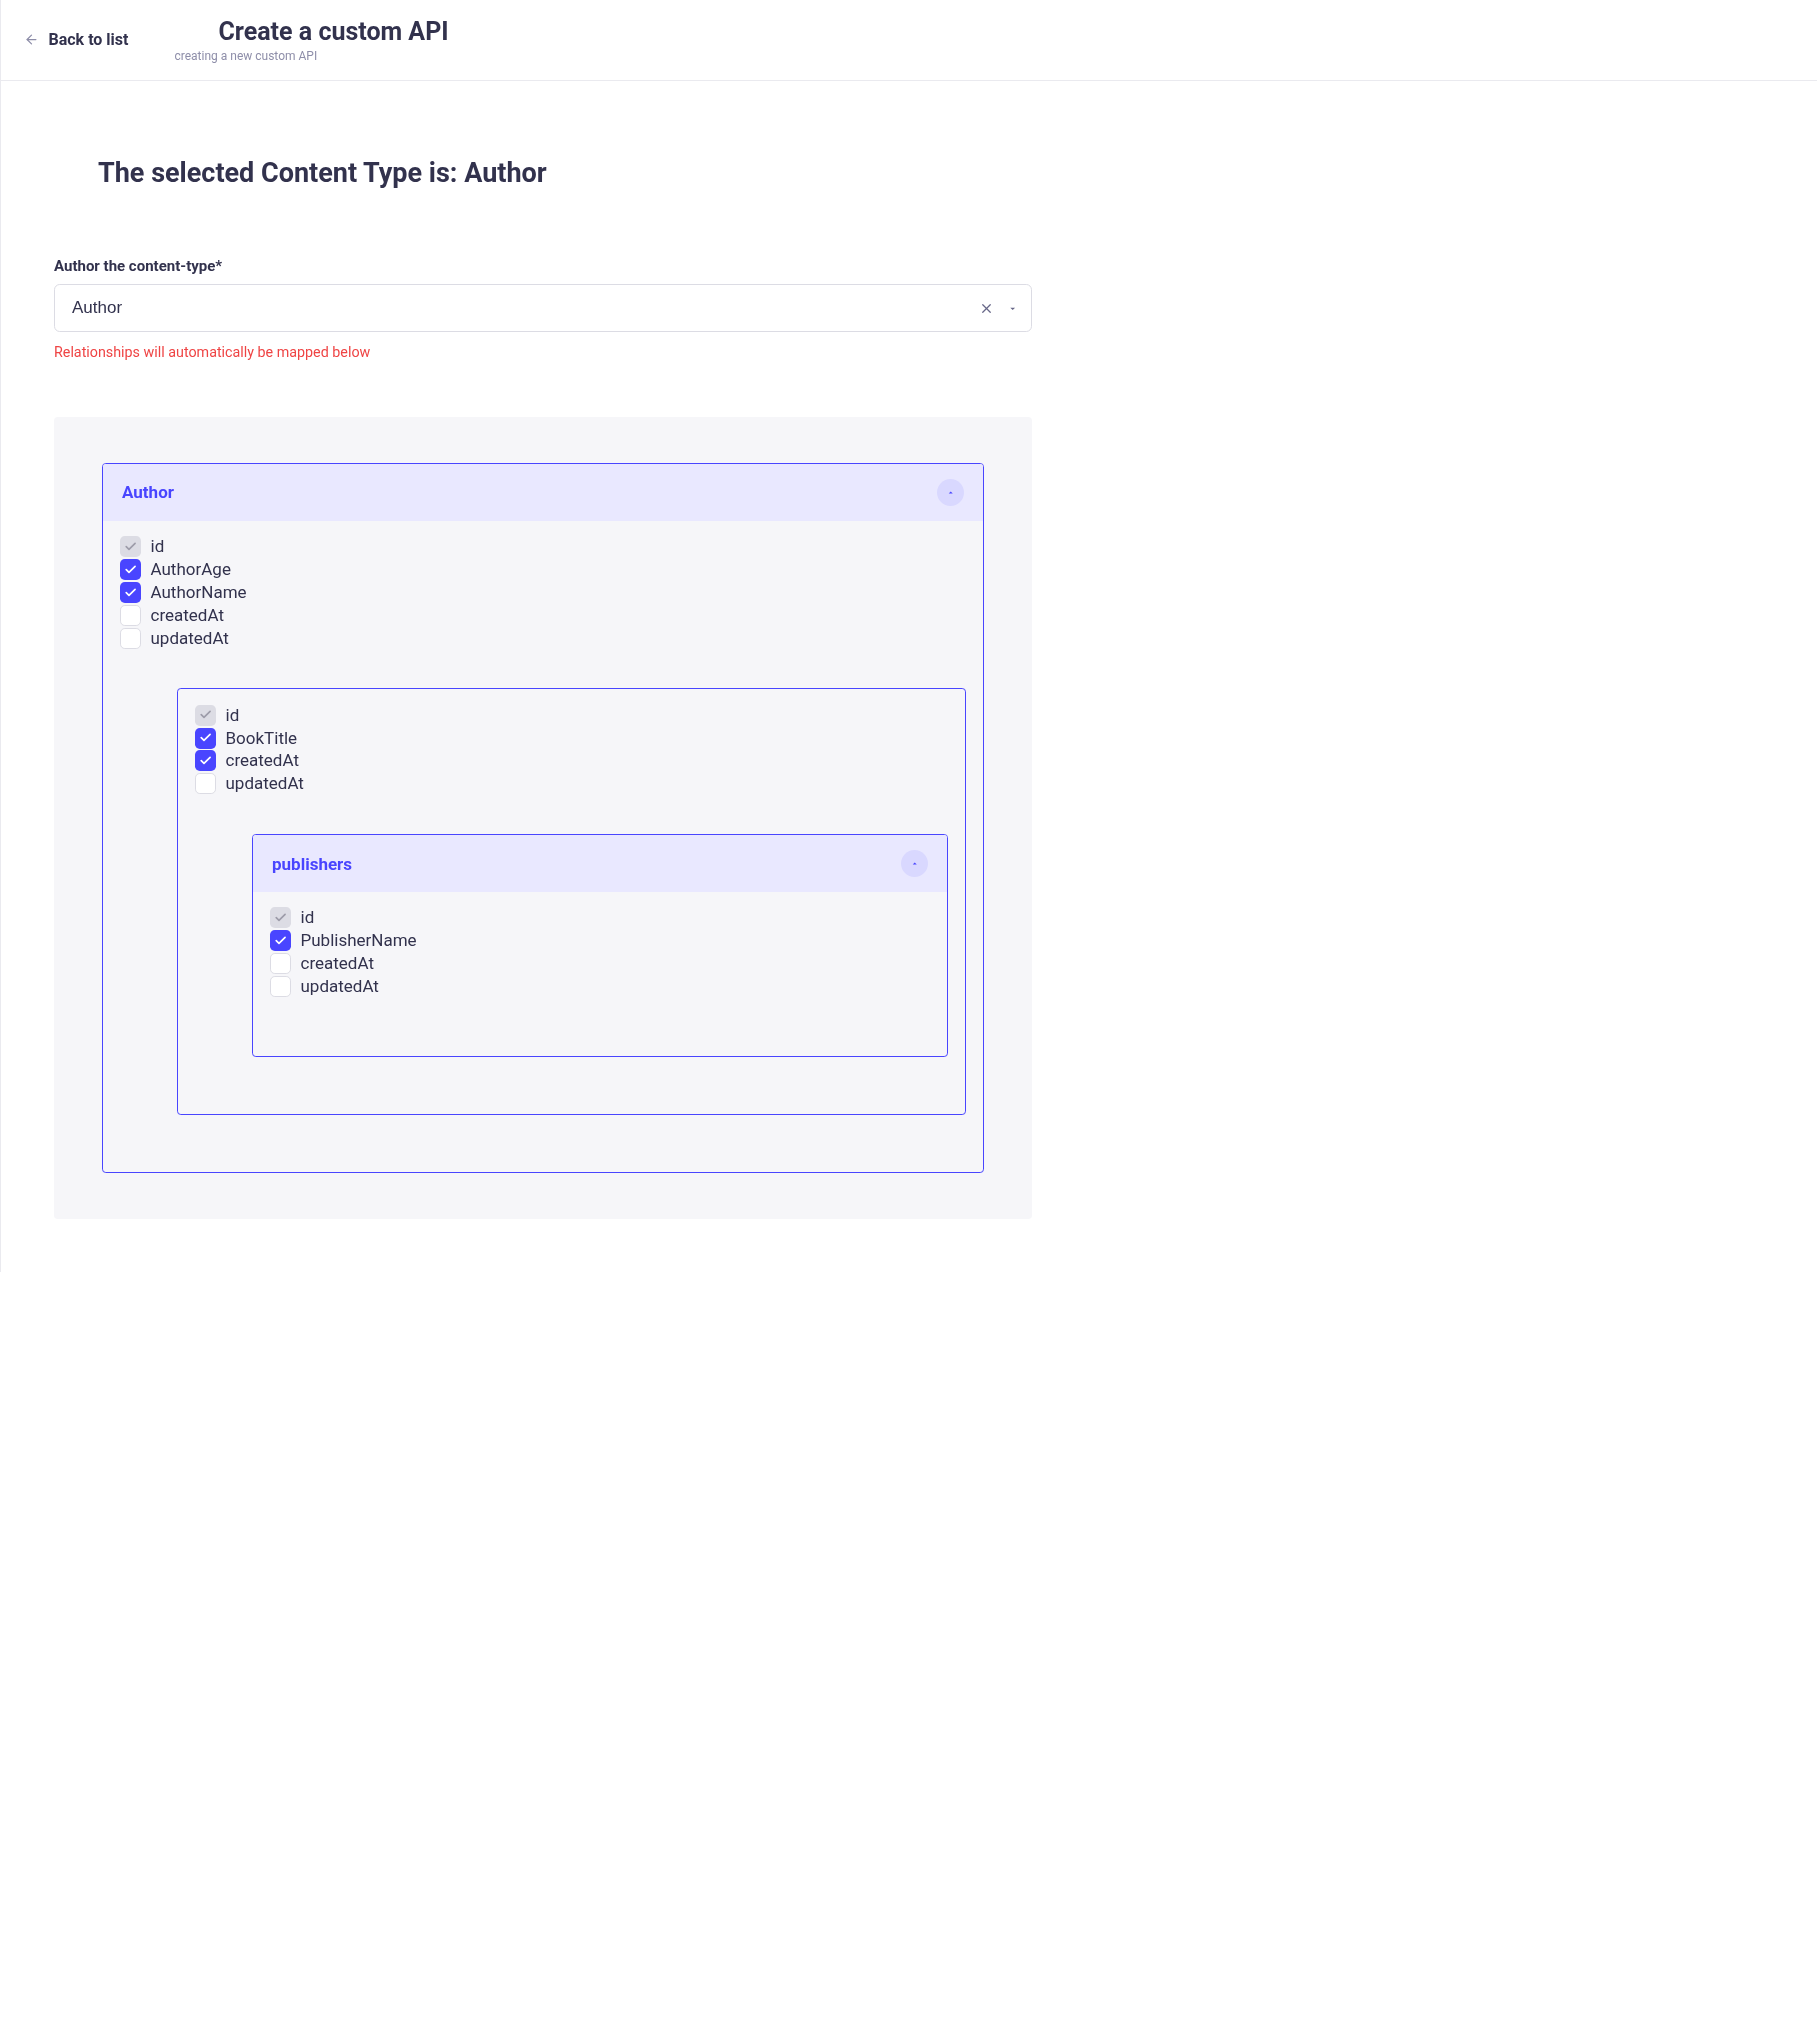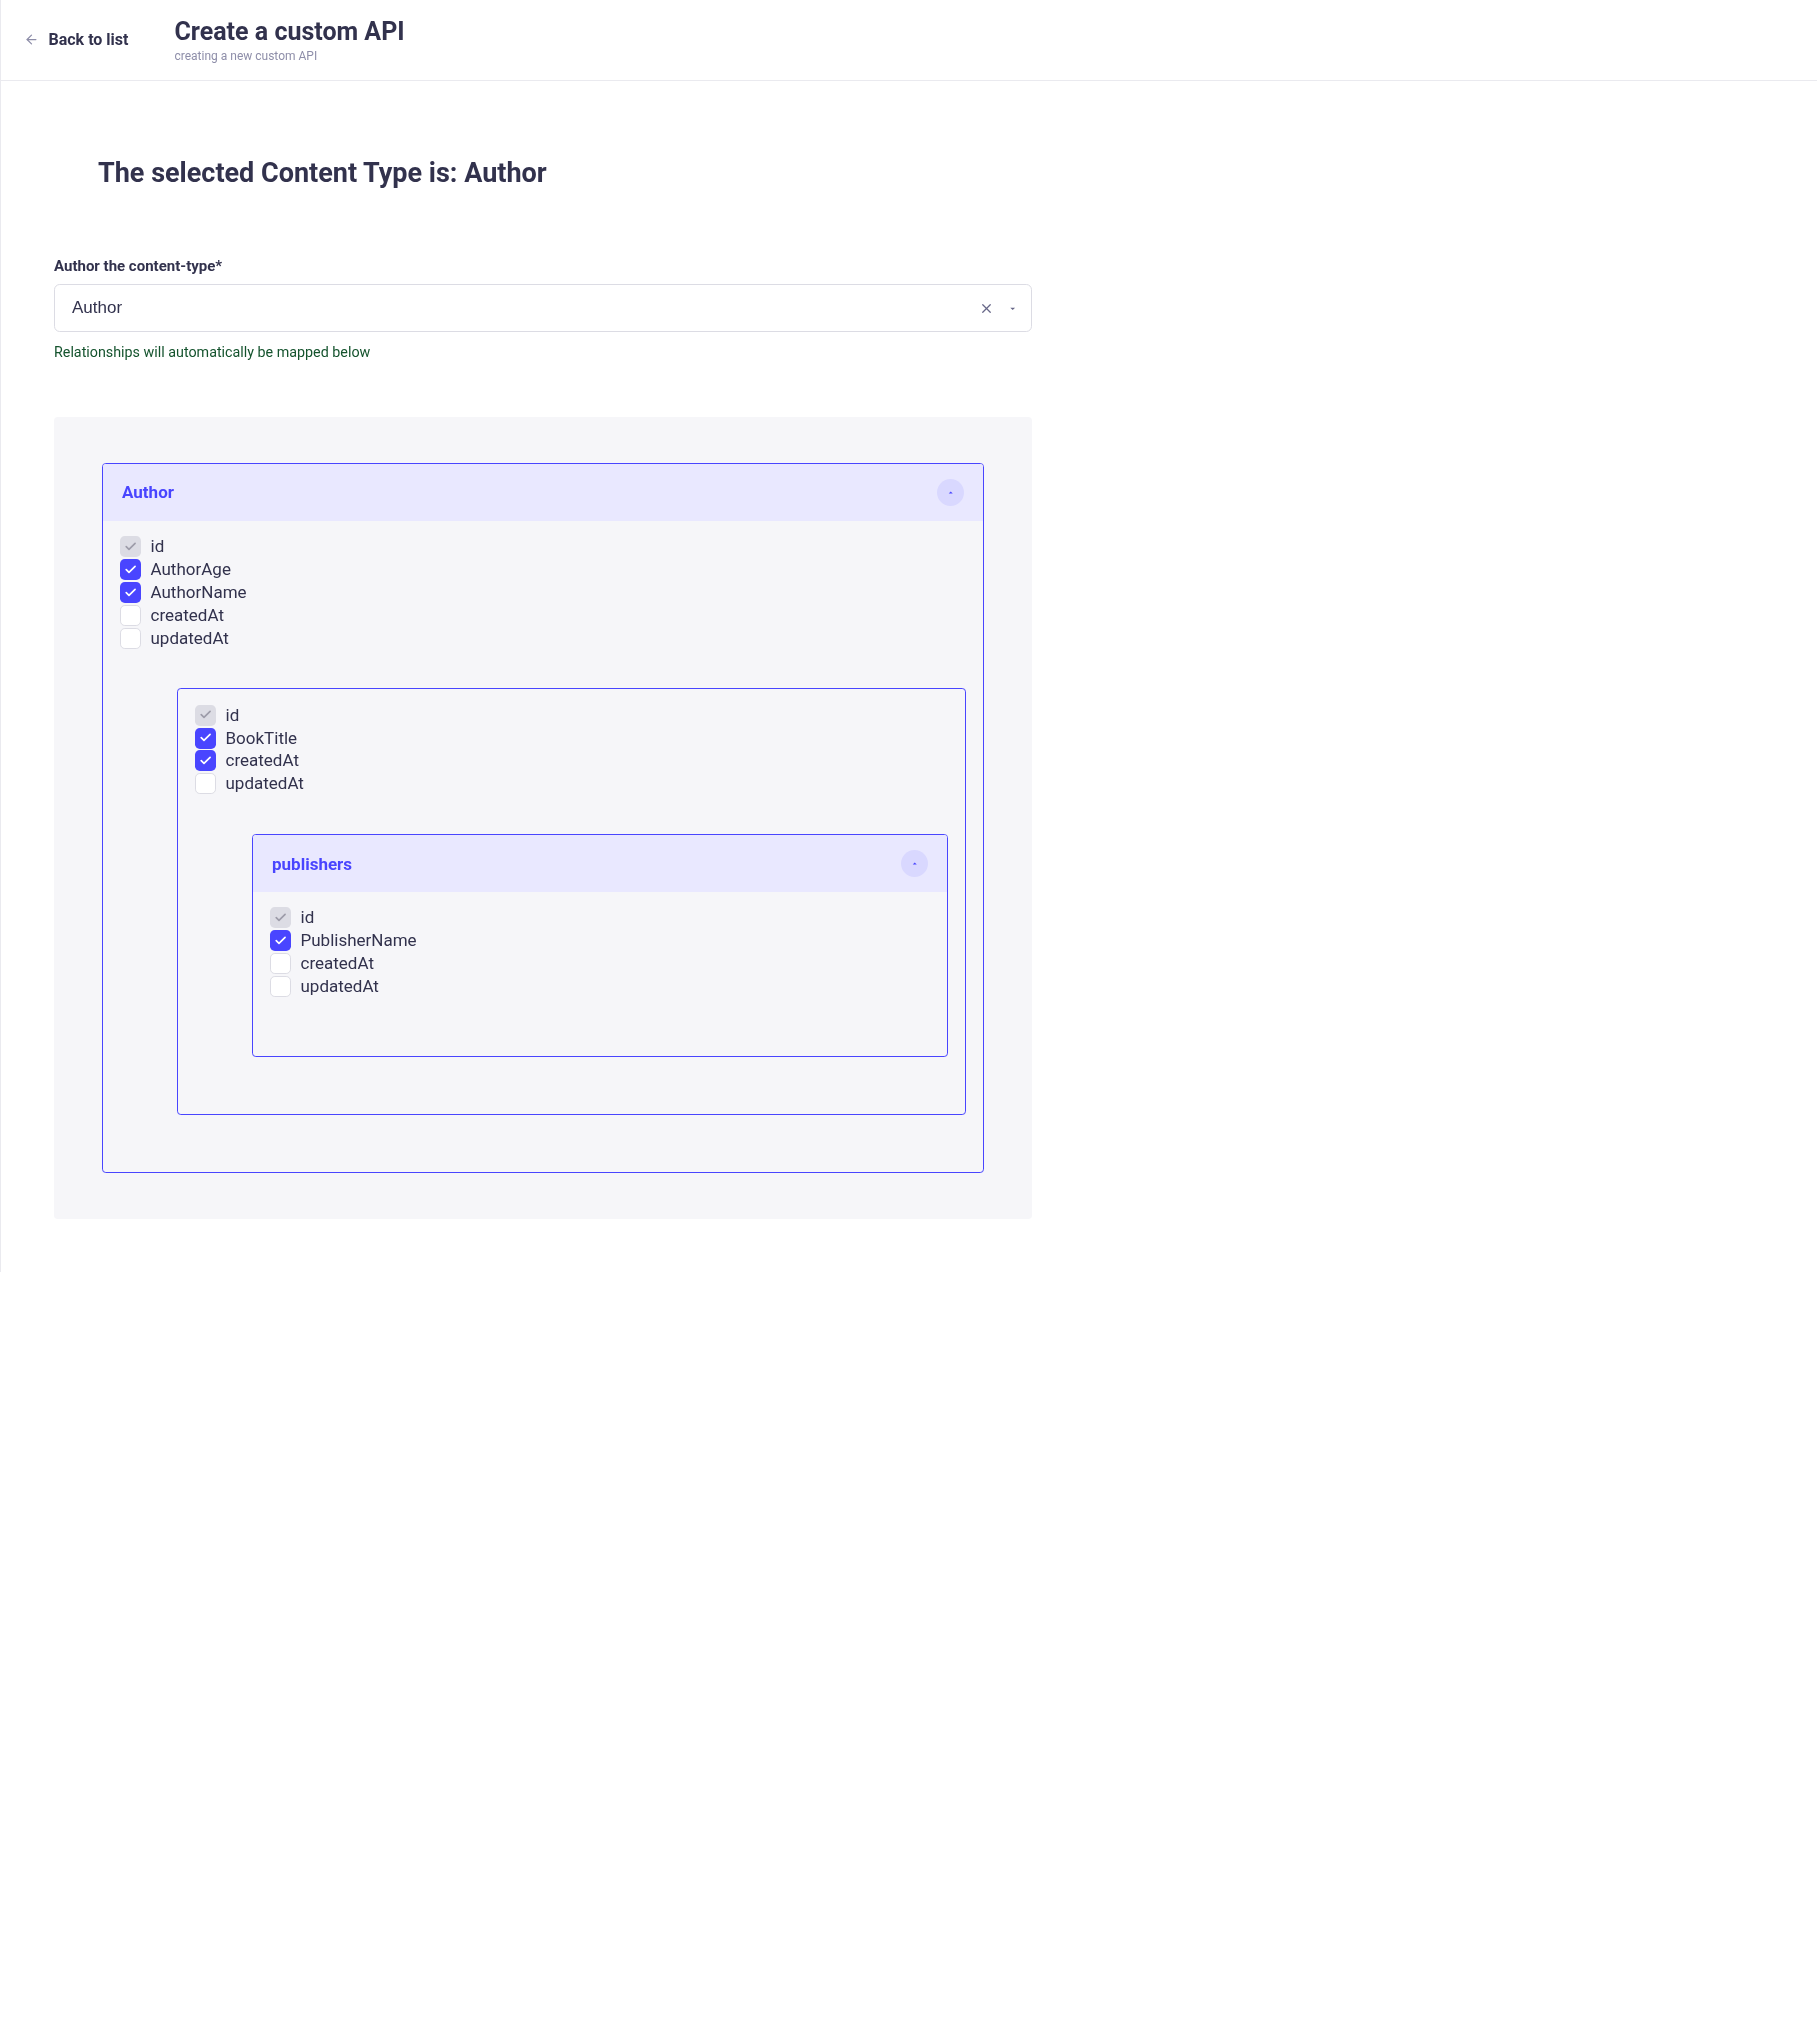--- a/index.html
+++ b/index.html
@@ -30,20 +30,21 @@
   }
   .back-arrow {
     width: 15px; height: 15px;
     display: inline-flex; align-items: center; justify-content: center;
   }
   .title-block h1 {
     font-size: 25px;
     font-weight: 700;
     color: #32324d;
     line-height: 1.2;
+    margin-left: 44px;
   }
   .title-block .subtitle {
     font-size: 12px;
     color: #8e8ea9;
     margin-top: 1.9px;
   }
   .content {
     padding: 76px 53px 53px 53px;
     max-width: 1084px;
   }
@@ -81,21 +82,21 @@
     bottom: 0;
     display: flex;
     align-items: center;
     gap: 13.3px;
     color: #666687;
   }
   .clear-icon svg, .caret-icon svg { display:block; }
   .clear-icon, .caret-icon { cursor: pointer; }
   .helper-text {
     font-size: 14.3px;
-    color: #14532d;
+    color: #ef4444;
     margin-top: 11.4px;
   }
   .tree-panel {
     background: #f6f6f9;
     border-radius: 3.8px;
     margin-top: 57px;
     padding: 46px 48px;
   }
   .node {
     border: 1px solid #4945ff;

